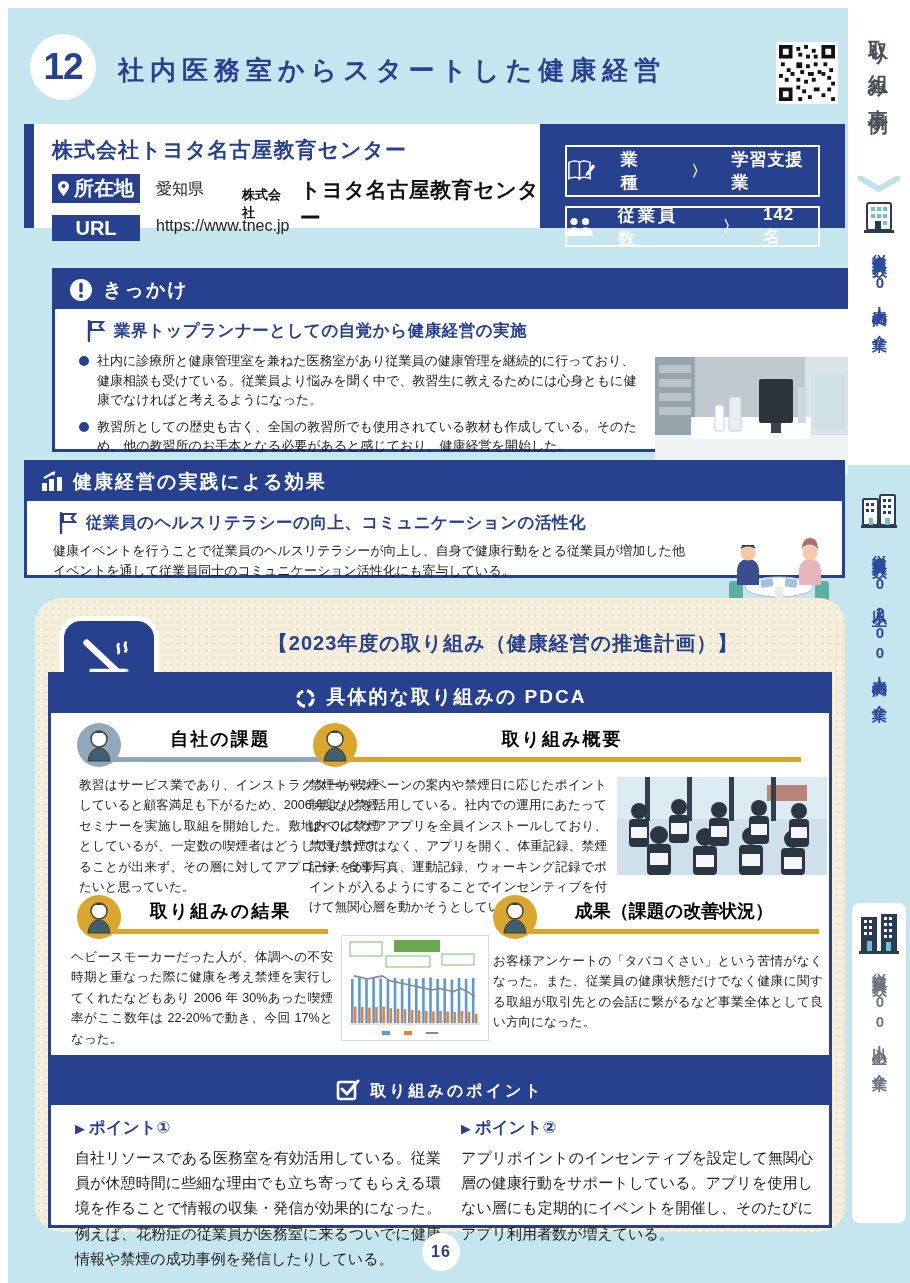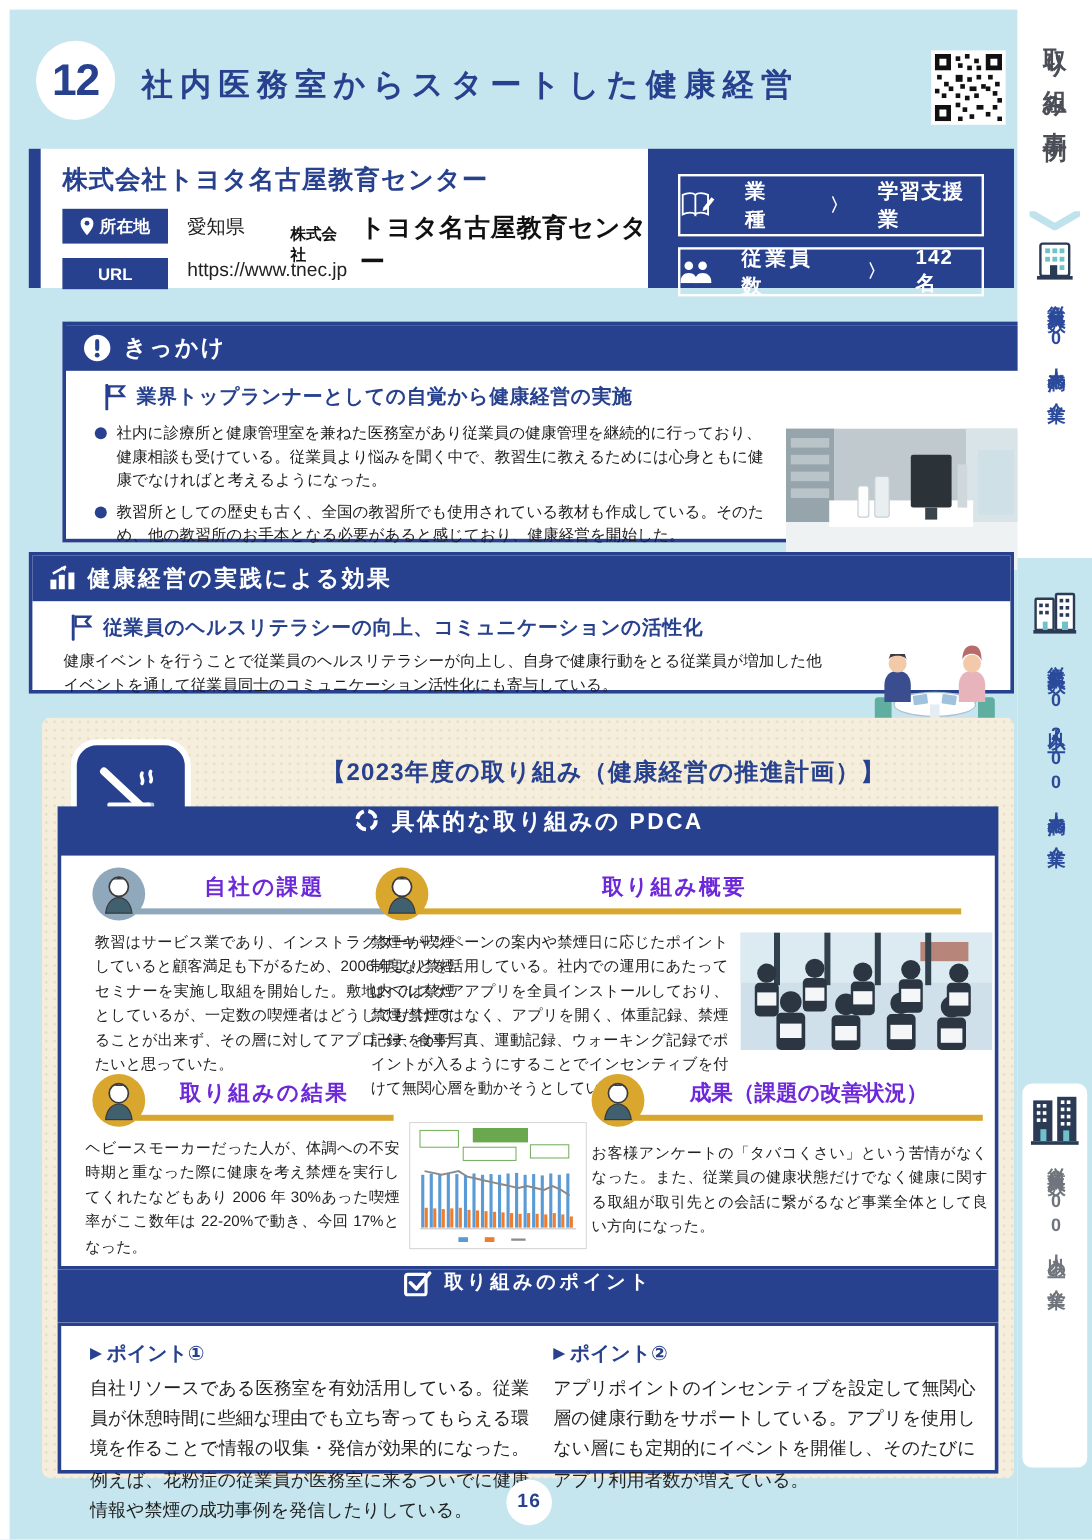--- a/index.html
+++ b/index.html
@@ -11,26 +11,26 @@
   .abs{position:absolute;}
   
   .main-bg{left:8px;top:8px;width:840px;height:1275px;background:#c5e5ef;}
   
   .case-badge{left:30px;top:34px;width:66px;height:66px;border-radius:50%;background:#fff;
     display:flex;align-items:center;justify-content:center;}
   .case-badge span{font-size:37px;font-weight:900;color:#27418e;letter-spacing:-1px;}
   .page-title{left:118px;top:53px;font-size:26px;font-weight:900;color:#27418e;letter-spacing:6px;}
   .qr-box{left:776px;top:42px;width:62px;height:62px;background:#fff;padding:3px;box-sizing:border-box;}
   
-  .company-card{left:24px;top:124px;width:821px;height:116px;display:flex;}
+  .company-card{left:24px;top:124px;width:821px;height:104px;display:flex;}
   .company-accent{width:10px;background:#27418e;}
   .company-mid{flex:1;background:#fff;position:relative;}
   .company-name{position:absolute;left:18px;top:12px;font-size:21px;font-weight:900;color:#27418e;letter-spacing:1px;}
   .pill{position:absolute;left:18px;width:88px;height:29px;background:#27418e;color:#fff;
-    display:flex;align-items:center;justify-content:center;gap:5px;font-size:14px;font-weight:700;}
+    display:flex;align-items:center;justify-content:center;gap:5px;font-size:20px;font-weight:700;}
   .pill-loc{top:50px;}
   .pill-url{top:91px;height:26px;}
   .val-loc{position:absolute;left:122px;top:55px;font-size:16px;color:#222;}
   .val-url{position:absolute;left:122px;top:93px;font-size:16px;color:#222;}
   .logo-wrap{position:absolute;left:208px;top:52px;display:flex;align-items:center;gap:10px;color:#111;}
   .logo-prefix{font-size:13px;font-weight:900;}
   .logo-name{font-size:21px;font-weight:900;letter-spacing:0.5px;}
   .company-right{width:305px;background:#27418e;position:relative;}
   .spec-box{position:absolute;left:25px;width:255px;border:2px solid #fff;color:#fff;
     display:flex;align-items:center;justify-content:center;gap:25px;box-sizing:border-box;}
@@ -49,40 +49,40 @@
   .flag-line{position:absolute;left:32px;top:11px;display:flex;align-items:center;gap:9px;}
   .flag-text{font-size:16.5px;font-weight:900;color:#27418e;letter-spacing:0.5px;}
   .bullets{position:absolute;left:24px;top:42px;width:568px;}
   .bullet-row{display:flex;gap:8px;margin-bottom:7px;}
   .bullet-dot{width:10px;height:10px;border-radius:50%;background:#27418e;flex:0 0 10px;margin-top:5px;}
   .bullet-text{font-size:13px;line-height:1.5;color:#1b1b1b;}
   .body-para{position:absolute;left:26px;top:40px;width:640px;font-size:13px;line-height:1.55;color:#1b1b1b;}
   .photo-clinic{position:absolute;left:600px;top:48px;width:198px;height:118px;}
   .illo-talk{position:absolute;left:688px;top:34px;width:128px;height:86px;}
   
-  .plan-panel{left:35px;top:598px;width:810px;height:634px;border-radius:7px;
+  .plan-panel{left:35px;top:598px;width:810px;height:634px;border-radius:26px;
     background-color:#f5eedd;
     background-image:radial-gradient(#e9dfc2 1px, transparent 1.2px);
     background-size:7px 7px;}
   .nosmoke{position:absolute;left:24px;top:18px;width:100px;height:93px;background:#27418e;
     border:5px solid #fff;border-radius:22px;box-sizing:border-box;
     display:flex;align-items:center;justify-content:center;}
   .plan-title{position:absolute;left:140px;top:32px;width:656px;text-align:center;
     font-size:20px;font-weight:900;color:#27418e;letter-spacing:1px;}
   .plan-bar{position:absolute;left:13px;width:784px;height:38px;background:#27418e;
-    display:flex;align-items:flex-start;justify-content:center;gap:10px;}
+    display:flex;align-items:flex-end;justify-content:center;gap:10px;}
   .plan-bar-pdca{top:74px;}
   .plan-bar-title{color:#fff;font-size:19px;font-weight:800;letter-spacing:2px;}
   .pdca-box{position:absolute;left:13px;top:112px;width:784px;height:348px;background:#fff;
     border:3px solid #27418e;box-sizing:border-box;}
   .avatar{position:absolute;width:44px;height:44px;border-radius:50%;
     display:flex;align-items:center;justify-content:center;}
   .avatar-gray{background:#8fa8bc;}
   .avatar-gold{background:#d9a62e;}
-  .sub-title{position:absolute;font-size:18px;font-weight:900;color:#6d28d9;text-align:center;letter-spacing:2px;}
+  .sub-title{position:absolute;font-size:18px;font-weight:900;color:#000000;text-align:center;letter-spacing:2px;}
   .sub-rule{position:absolute;height:5px;}
   .rule-gray{background:#8fa8bc;}
   .rule-gold{background:#d9a62e;}
   .sub-para{position:absolute;font-size:12.6px;line-height:1.62;color:#222;text-align:justify;}
   .photo-group{position:absolute;left:566px;top:64px;width:210px;height:98px;}
   .mini-chart{position:absolute;left:290px;top:222px;width:146px;height:104px;background:#fff;
     border:1px solid #d8d8d8;}
   
   .points-head{top:460px;height:44px;}
   .points-head .plan-bar-title{font-size:16px;letter-spacing:3px;}

